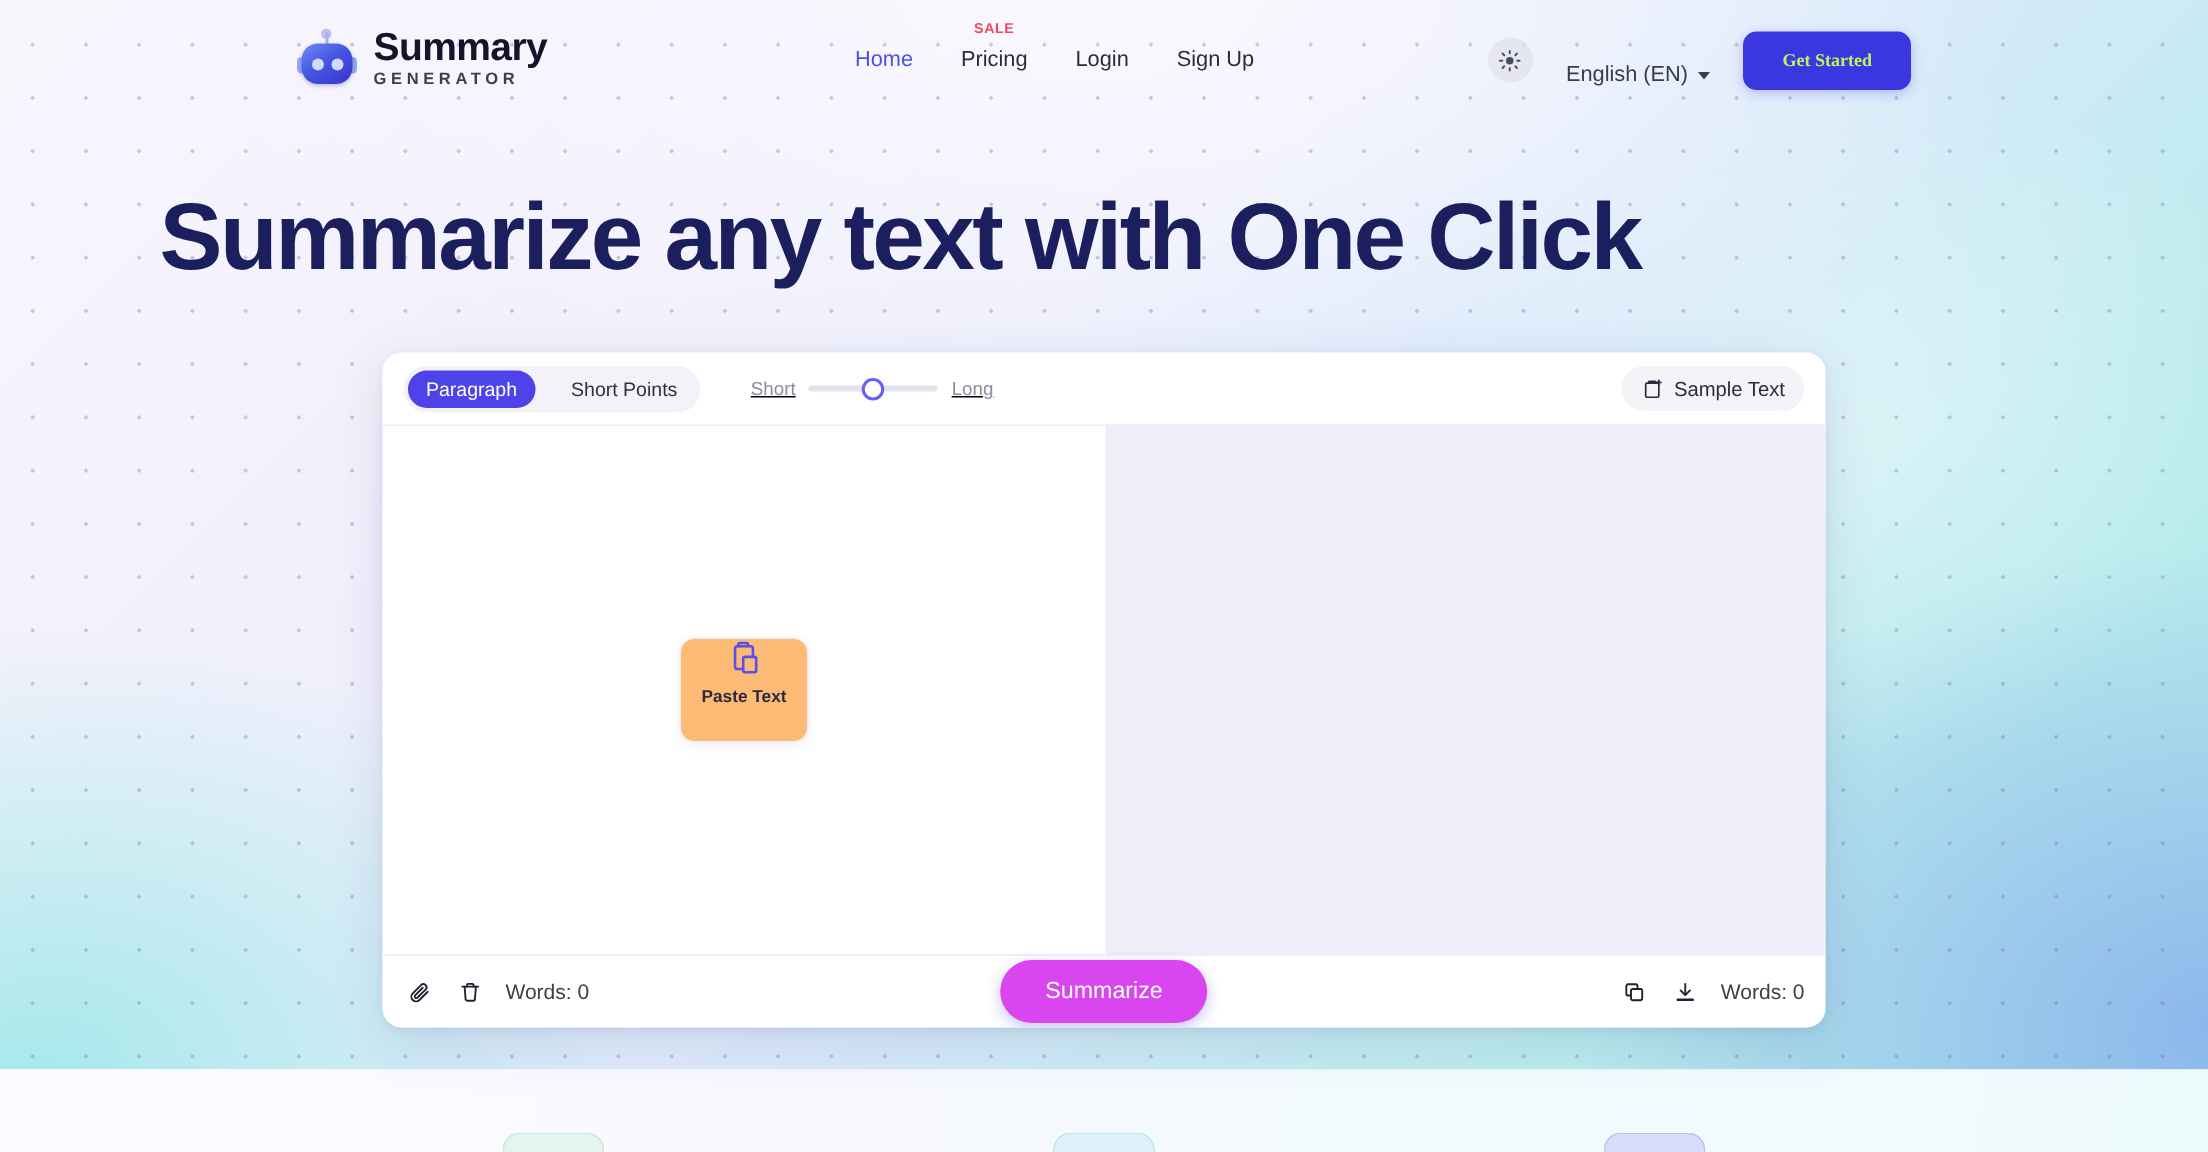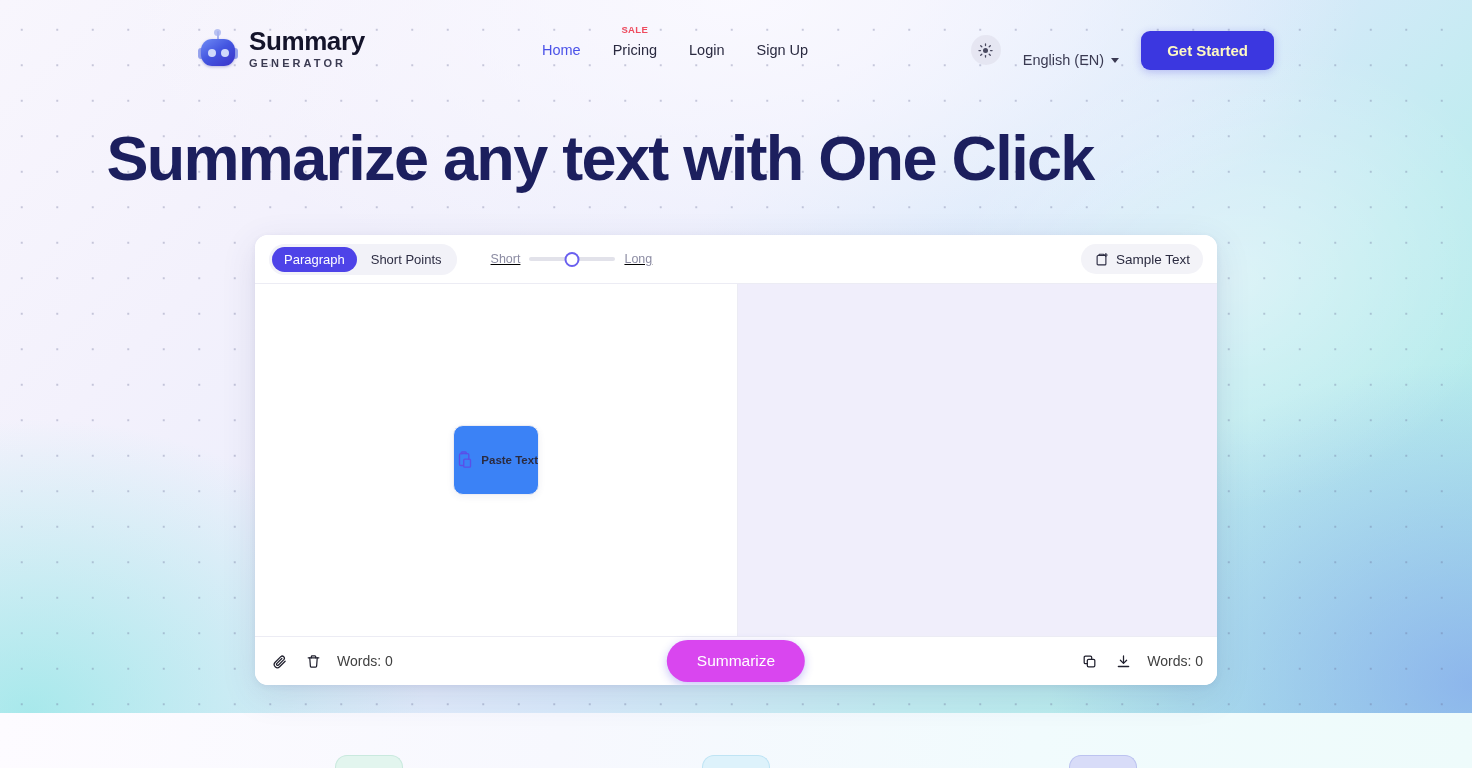--- a/index.html
+++ b/index.html
@@ -50,21 +50,21 @@
   }
   .peek-card {
     position:absolute; top:755px; height:40px; width:68px;
     border-radius:12px 12px 0 0;
     border:1px solid rgba(0,0,0,.05);
     border-bottom:none;
   }
 
   
   .header {
-    position:absolute; left:0; top:12px; width:1472px; height:76px;
+    position:absolute; left:0; top:2px; width:1472px; height:76px;
     display:flex; align-items:center;
   }
   .brand { position:absolute; left:198px; top:16px; display:flex; align-items:center; gap:11px; }
   .bot {
     position:relative; width:40px; height:40px; flex:none;
   }
   .bot-head {
     position:absolute; left:3px; top:10px; width:34px; height:27px;
     border-radius:11px;
     background:linear-gradient(145deg,#6f8bf5 0%, #4355e0 48%, #3b33c9 100%);
@@ -96,22 +96,22 @@
 
   .hdr-right { position:absolute; right:198px; top:0; height:76px; display:flex; align-items:center; gap:22px; }
   .theme-btn {
     width:30px; height:30px; border-radius:50%; background:rgba(226,226,238,.75);
     display:flex; align-items:center; justify-content:center; border:none; cursor:pointer;
   }
   .lang { display:flex; align-items:center; gap:7px; font-size:14.5px; color:#3a3a52; cursor:pointer;margin-top:20px; }
   .caret { width:0;height:0;border-left:4.5px solid transparent;border-right:4.5px solid transparent;border-top:5px solid #3a3a52; }
   .cta {
     height:39px; padding:0 26px; border-radius:9px; border:none; cursor:pointer;
-    background:#3b37e0; color:#fef9c3; font-size:15px; font-weight:600;
-    font-family:Liberation Sans, sans-serif;
+    background:#3b37e0; color:#bef264; font-size:12px; font-weight:600;
+    font-family:Liberation Serif, serif;
     box-shadow:0 2px 8px rgba(59,55,224,.28);
   }
 
   
   .headline {
     position:absolute; left:0; top:124px; width:1200px; text-align:center;
     font-size:63px; font-weight:700; color:#1c1f5e; letter-spacing:-1.7px; line-height:1.08;
   }
 
   
@@ -119,21 +119,21 @@
     position:absolute; left:255px; top:235px; width:962px; height:450px;
     background:#ffffff; border-radius:13px;
     box-shadow:0 10px 34px rgba(60,60,120,.13), 0 2px 6px rgba(60,60,120,.07);
     overflow:hidden; display:flex; flex-direction:column;
   }
   .toolbar {
     height:49px; flex:none; display:flex; align-items:center;
     padding:0 14px; border-bottom:1px solid #ececf4; background:#fff;
   }
   .segmented {
-    display:flex; background:#f2f2f8; border-radius:20px; padding:3px; gap:2px;
+    display:flex; background:#f2f2f8; border-radius:20px; padding:3px; gap:12px;
   }
   .seg {
     font-size:13px; padding:5px 12px; border-radius:16px; border:none; cursor:pointer;
     color:#2e2e44; background:transparent; font-family:"Liberation Sans", sans-serif; white-space:nowrap;
   }
   .seg.active { background:#4e43e8; color:#fff; }
 
   .length { display:flex; align-items:center; gap:9px; margin-left:34px;text-decoration:underline; }
   .len-label { font-size:12.5px; color:#8c8ca3; }
   .slider { position:relative; width:86px; height:16px; display:flex; align-items:center; }
@@ -147,23 +147,23 @@
     margin-left:auto; display:flex; align-items:center; gap:7px;
     height:30px; padding:0 13px; border-radius:16px; border:none; cursor:pointer;
     background:#f3f3f8; color:#2b2b40; font-size:13.5px; font-family:"Liberation Sans", sans-serif;
   }
 
   .panes { flex:1; display:flex; min-height:0; }
   .pane-left { width:482px; background:#fff; position:relative; display:flex; align-items:center; justify-content:center; }
   .pane-right { flex:1; background:#f0eefb; border-left:1px solid #ececf4; }
 
   .paste-card {
-    width:86px; height:70px; border-radius:10px; background:#3b82f6;
+    width:86px; height:70px; border-radius:10px; background:#fdba74;
     border:1px solid #ededf3; box-shadow:0 2px 7px rgba(60,60,120,.07);
-    display:flex; align-items:center; justify-content:flex-start; gap:7px; cursor:pointer;
+    display:flex; flex-direction:column; align-items:center; justify-content:flex-start; gap:7px; cursor:pointer;
   }
   .paste-label { font-size:11.5px; font-weight:600; color:#2b2b40; white-space:nowrap; }
 
   .footer {
     height:49px; flex:none; display:flex; align-items:center;
     padding:0 14px; border-top:1px solid #ececf4; background:#fff; position:relative;
   }
   .icon-btn { background:none; border:none; cursor:pointer; padding:3px; display:flex; align-items:center; }
   .words { font-size:14px; color:#404040; }
   .foot-left { display:flex; align-items:center; gap:13px; }
@@ -203,21 +203,21 @@
         <div class="bot-eye l"></div>
         <div class="bot-eye r"></div>
       </div>
       <div class="brand-text">
         <span class="brand-title">Summary</span>
         <span class="brand-sub">GENERATOR</span>
       </div>
     </div>
 
     <nav class="nav">
-      <a class="nav-item active" href="#" style="color: rgb(75, 82, 232);">
+      <a class="nav-item active" href="#" style="color: rgb(75, 82, 232); margin-left: 28px;">
         <span>Home</span>
       </a>
       <a class="nav-item" href="#">
         <span class="nav-badge" style="color: rgb(239, 75, 94);">SALE</span>
         <span>Pricing</span>
       </a>
       <a class="nav-item" href="#">
         <span>Login</span>
       </a>
       <a class="nav-item" href="#">

